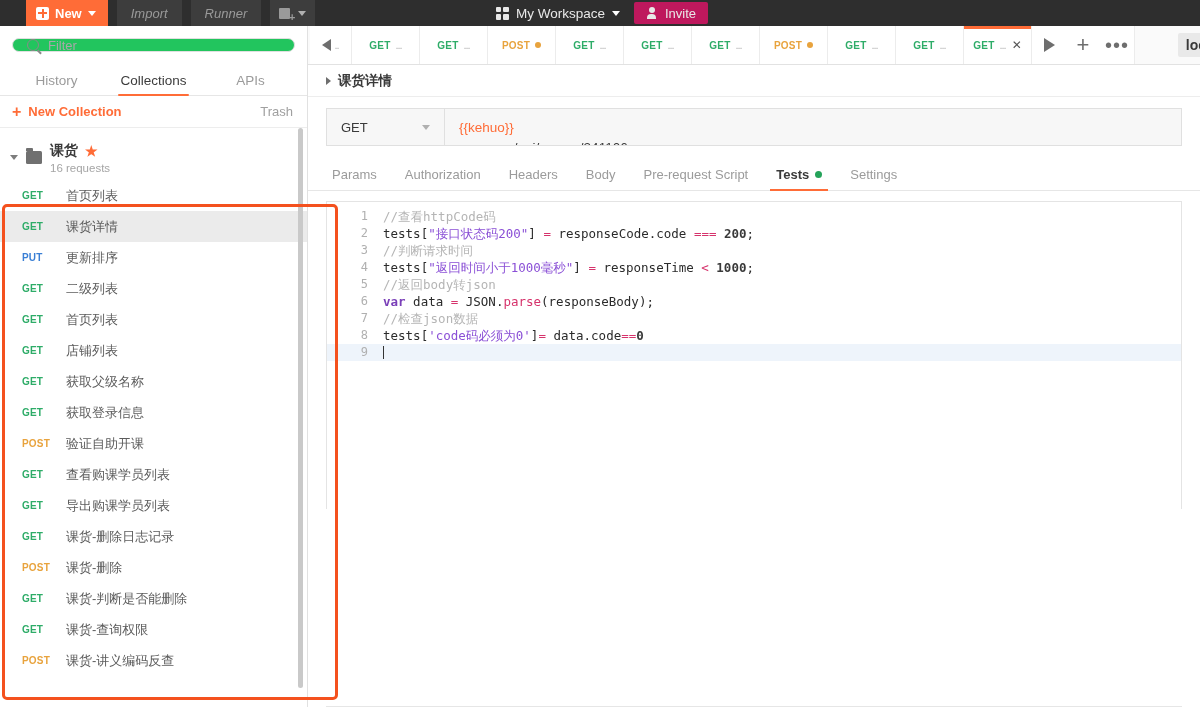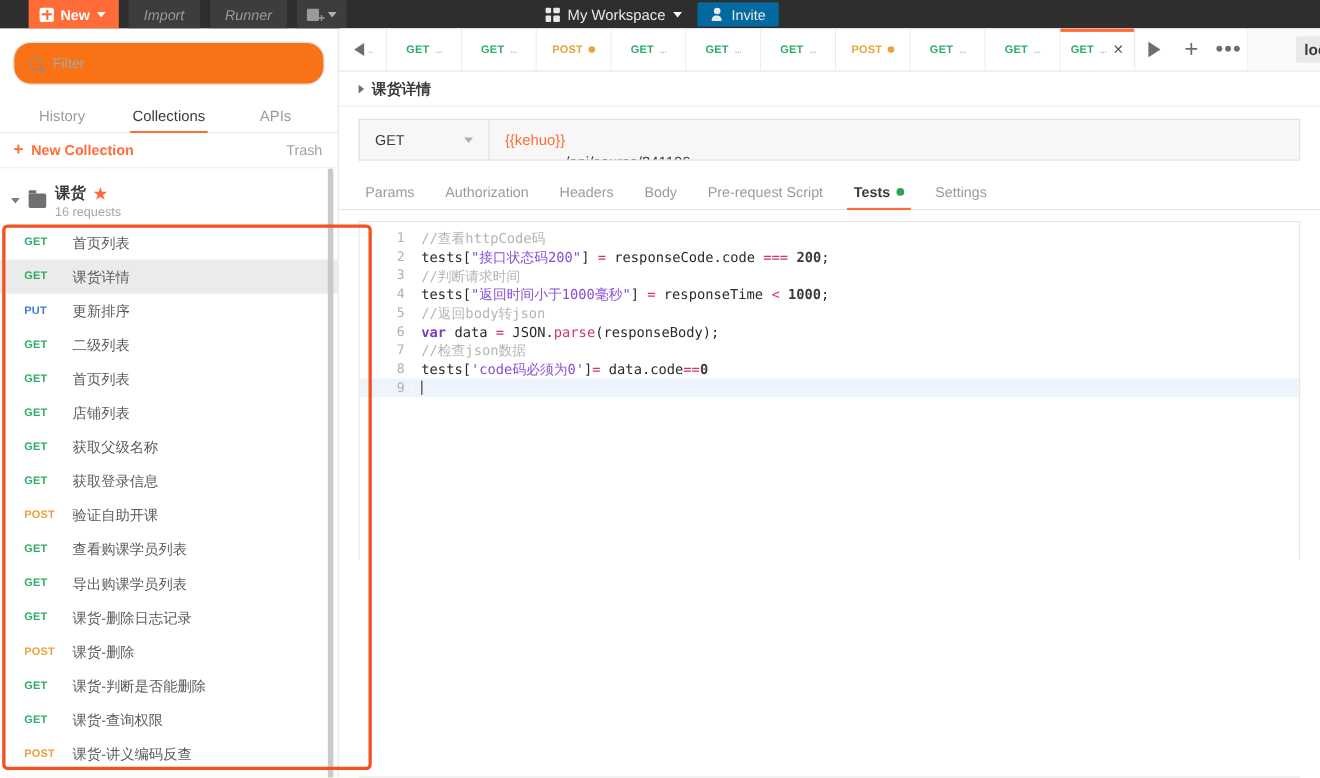--- a/index.html
+++ b/index.html
@@ -72,21 +72,21 @@
     cursor: pointer; padding: 0 4px; height: 26px;
   }
   .grid-ico {
     width: 13px; height: 13px;
     display: grid; grid-template-columns: 1fr 1fr; grid-template-rows: 1fr 1fr;
     gap: 2px;
   }
   .grid-ico i { background: #e8e8e8; display: block; border-radius: 1px; }
   .invite-btn {
     display: flex; align-items: center; gap: 6px;
-    background: #0369a1; color: #e8e8e8; border: none;
+    background: #be185d; color: #e8e8e8; border: none;
     height: 22px; padding: 0 12px; font-size: 13px; cursor: pointer;
     border-radius: 2px;
   }
   .person-ico { width: 13px; height: 13px; position: relative; }
   .person-ico:before {
     content:""; position:absolute; left:3px; top:0; width:6px; height:6px;
     border-radius:50%; background:#e8e8e8;
   }
   .person-ico:after {
     content:""; position:absolute; left:1px; top:7px; width:9px; height:5px;
@@ -95,22 +95,22 @@
 
   
   .sidebar {
     position: absolute; top: 26px; left: 0; width: 308px; height: 681px;
     background: #fff; border-right: 1px solid #e1e1e1;
     display: flex; flex-direction: column;
   }
   .filter-wrap { padding: 12px 12px 10px 12px; }
   .filter-box {
     display: flex; align-items: center; gap: 9px;
-    height: 39px; border: 1px solid #e0e0e0; border-radius: 16px;
-    padding: 0 14px; background: #f97316;
+    height: 14px; border: 1px solid #e0e0e0; border-radius: 16px;
+    padding: 0 14px; background: #22c55e;
   }
   .search-ico {
     width: 12px; height: 12px; border: 1.6px solid #8a8a8a; border-radius: 50%;
     position: relative; flex: none;
   }
   .search-ico:after {
     content: ""; position: absolute; right: -4px; bottom: -3px;
     width: 5px; height: 1.6px; background: #8a8a8a; transform: rotate(45deg);
   }
   .filter-input {

